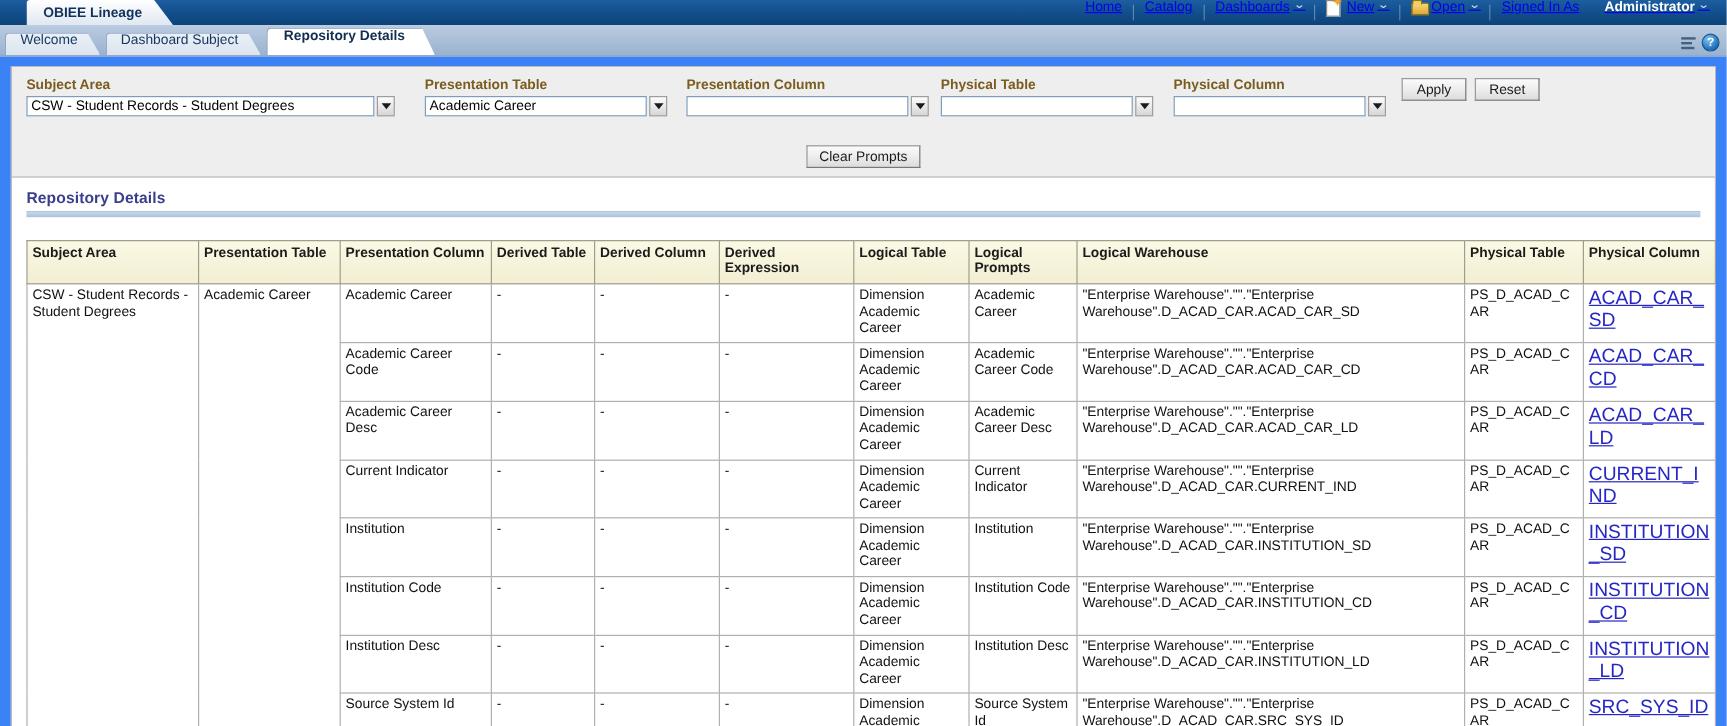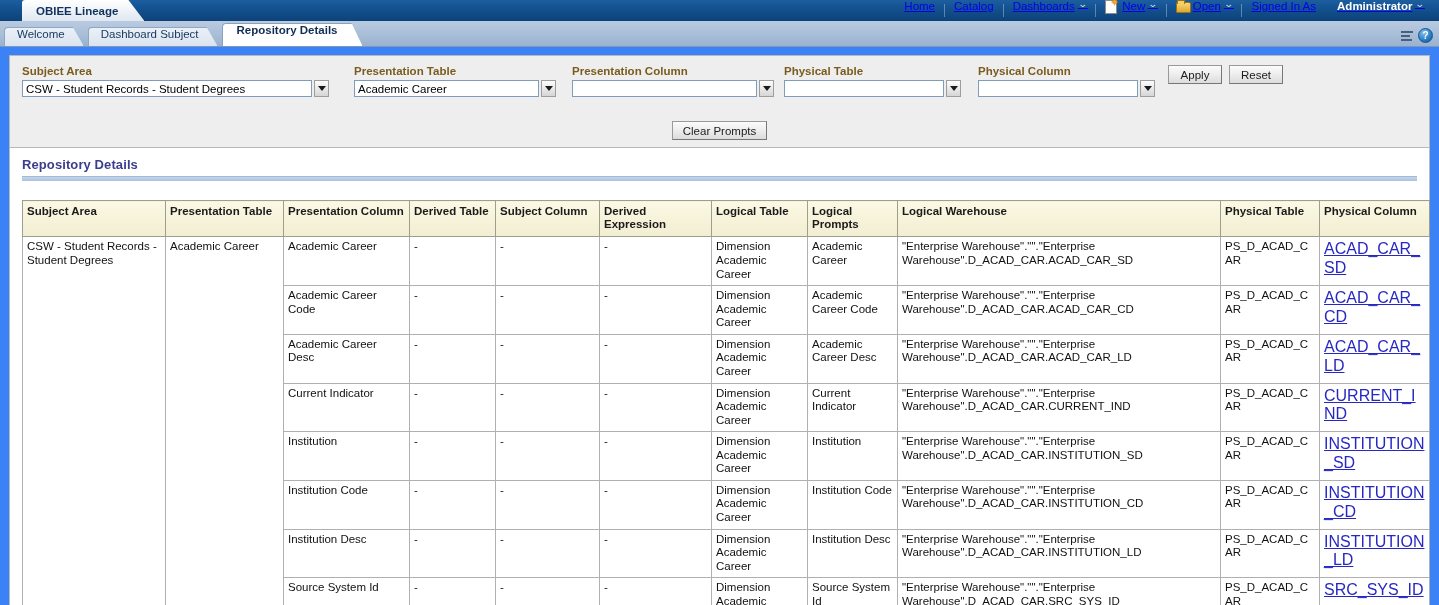--- a/index.html
+++ b/index.html
@@ -398,21 +398,21 @@
             <col style="width:323px">
           <col style="width:99px">
             <col style="width:110px">
         </colgroup>
         <thead>
           <tr>
             <th>Subject Area</th>
             <th>Presentation Table</th>
             <th>Presentation Column</th>
             <th>Derived Table</th>
-            <th>Subject Column</th>
+            <th>Derived Column</th>
             <th>Derived Expression</th>
             <th>Logical Table</th>
             <th>Logical Prompts</th>
             <th>Logical Warehouse</th>
             <th>Physical Table</th>
             <th>Physical Column</th>
           </tr>
         </thead>
         <tbody>
             <tr>

